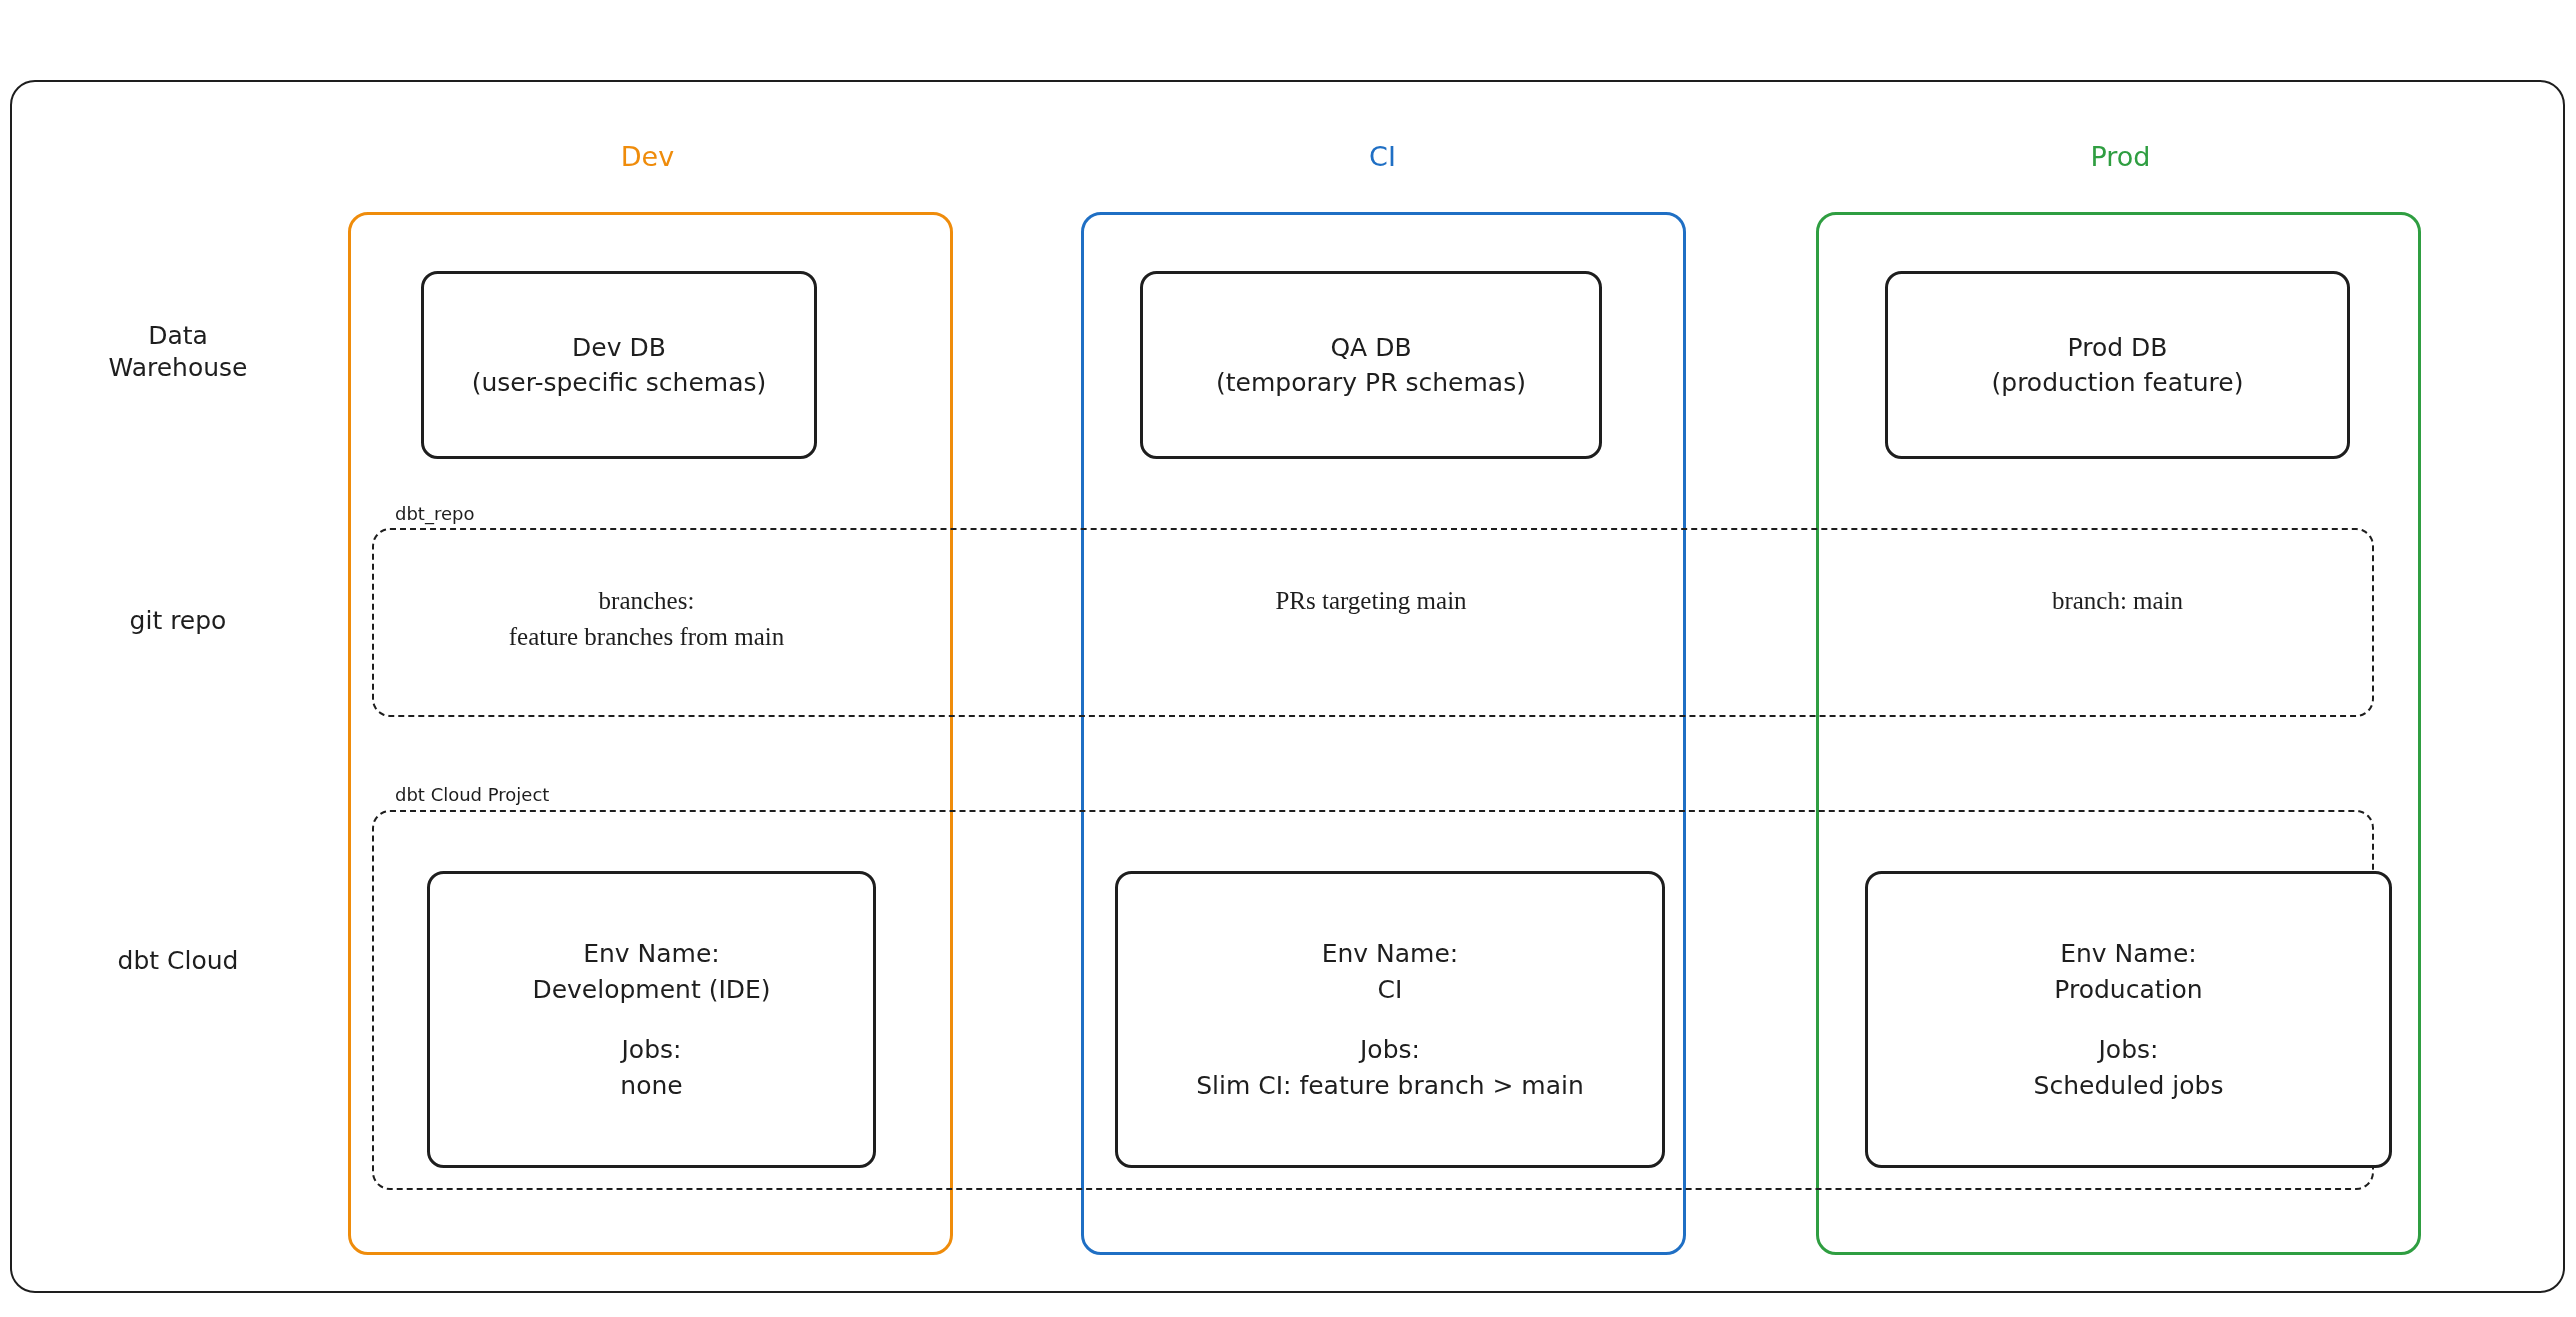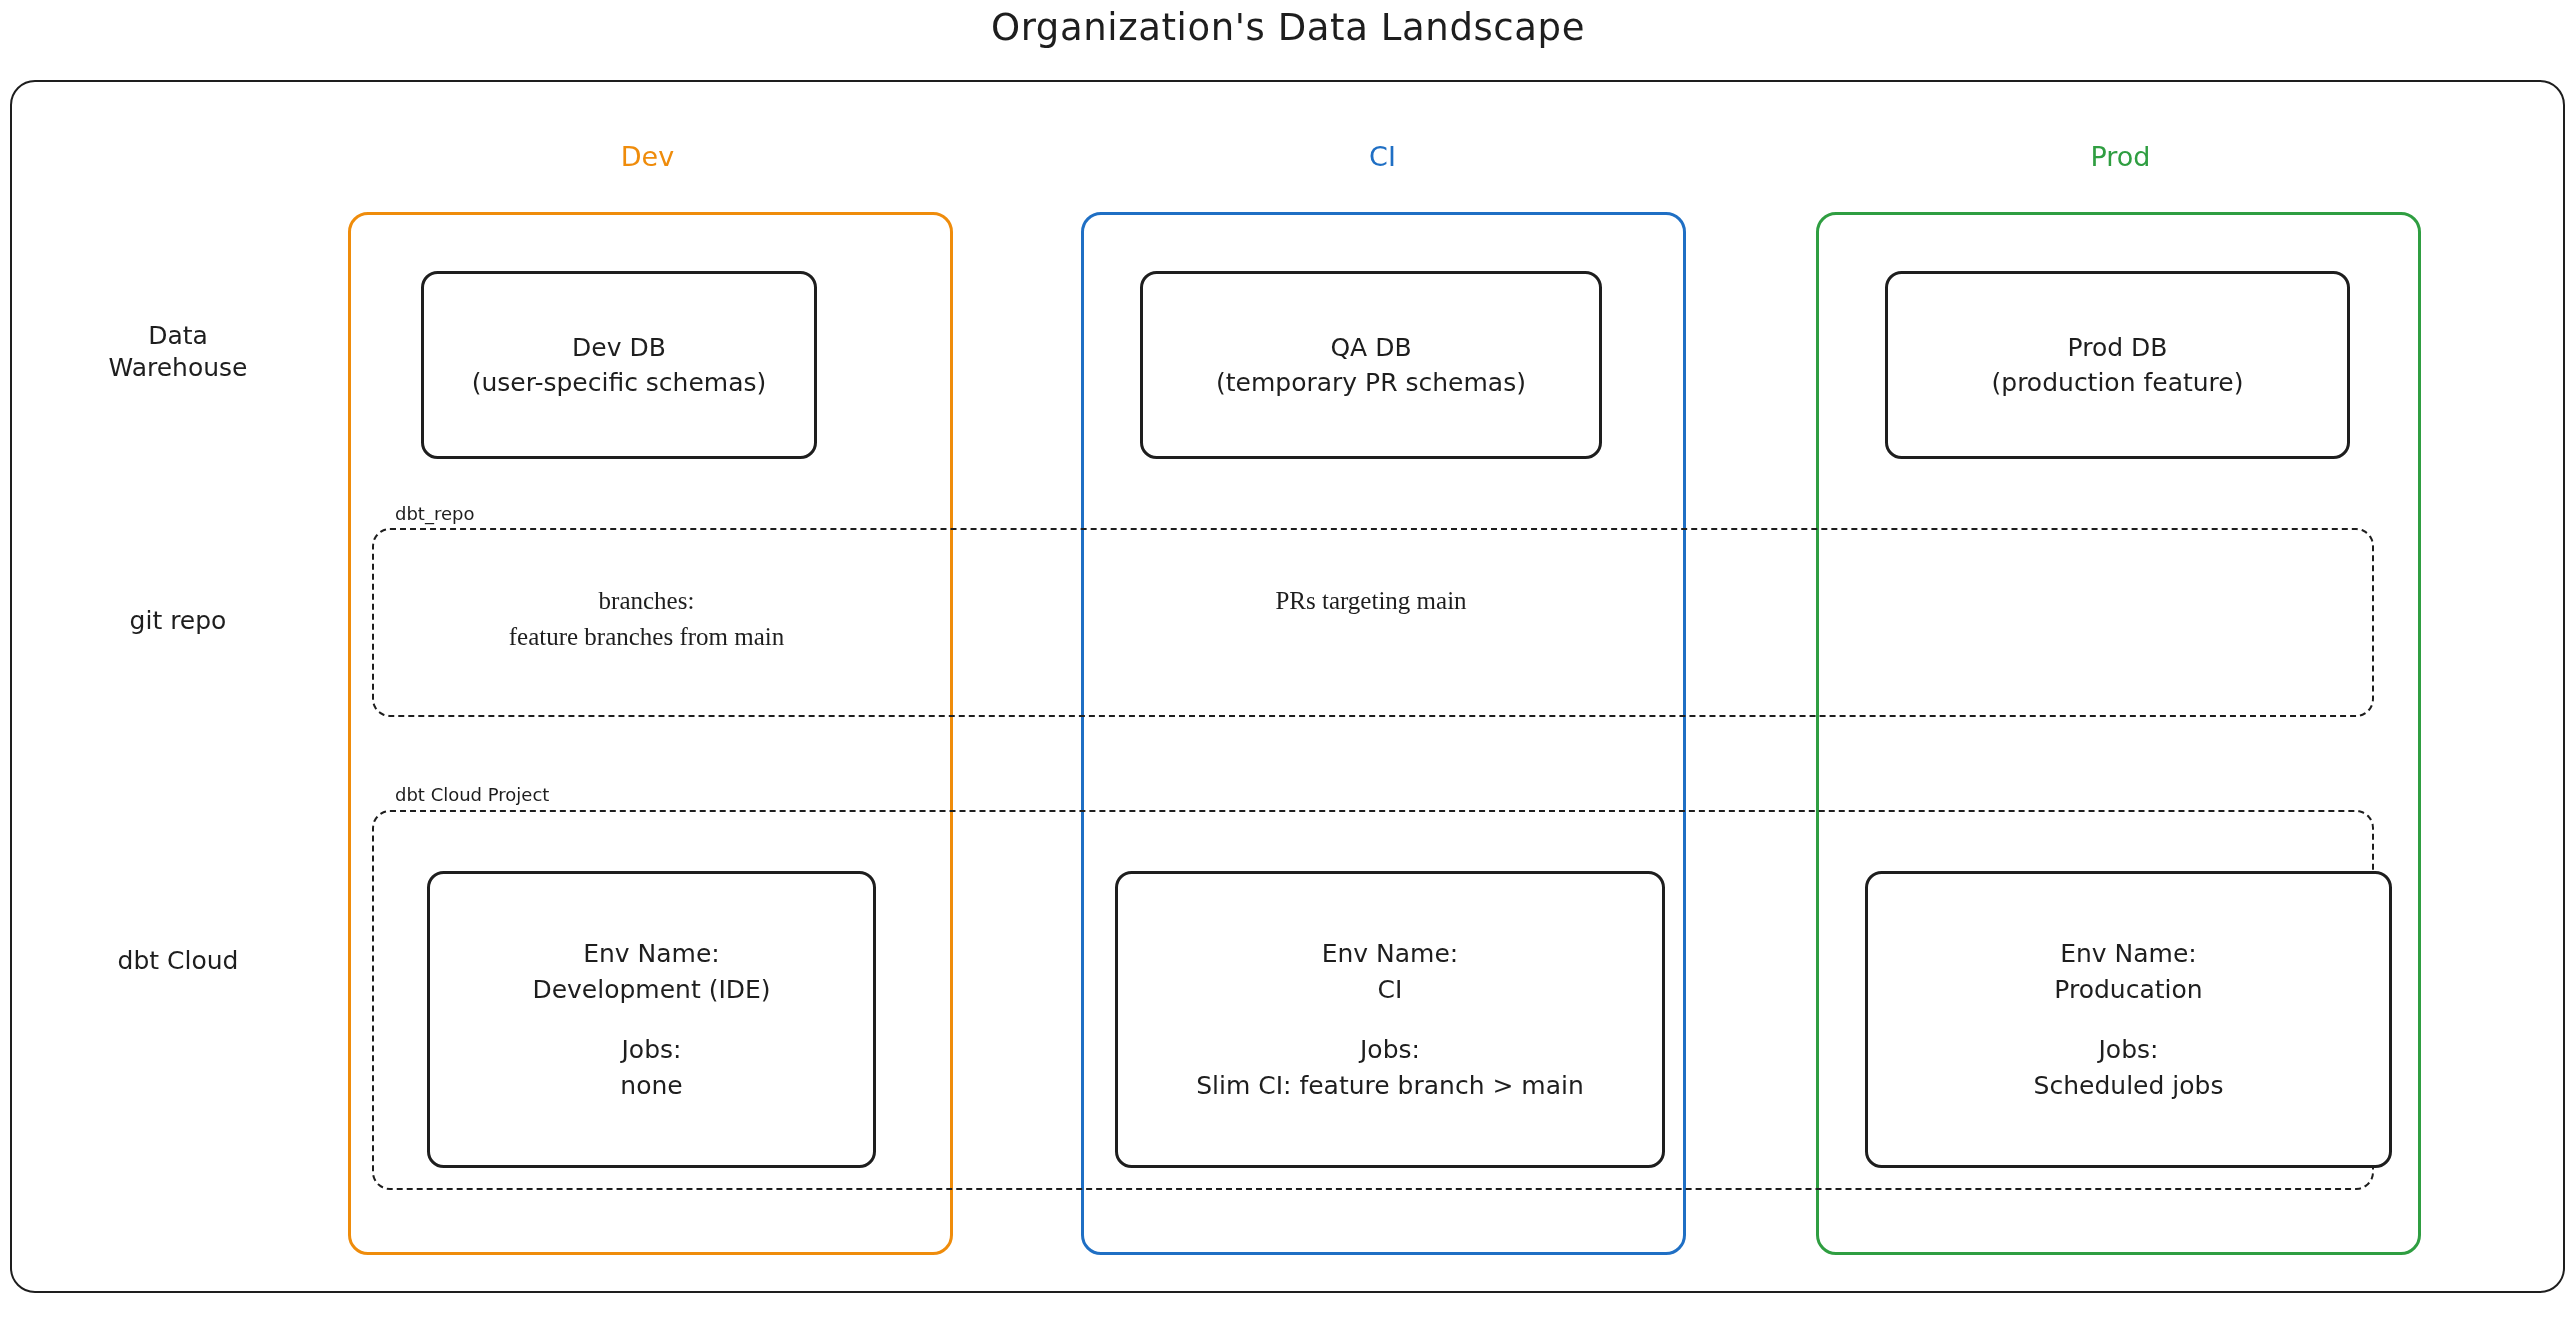--- a/index.html
+++ b/index.html
@@ -94,21 +94,20 @@
   .repo-cell.prod{left:1885px;width:465px;}
 
   .ln{display:block;}
   .spacer{display:block;height:25px;}
 </style>
 </head>
 <body>
 
 <div id="stage">
 
-  <div class="title">Organization's Data Landscape</div>
 
   <div class="outer-frame"></div>
 
   <div class="col-label dev">Dev</div>
   <div class="col-label ci">CI</div>
   <div class="col-label prod">Prod</div>
 
   <div class="col-box dev"></div>
   <div class="col-box ci"></div>
   <div class="col-box prod"></div>
@@ -149,20 +148,23 @@
     </div>
   </div>
 
   <div class="repo-cell dev">
     <span class="ln">branches:</span>
     <span class="ln">feature branches from main</span>
   </div>
   <div class="repo-cell ci">
     <span class="ln">PRs targeting main</span>
   </div>
+  <div class="repo-cell prod">
+    <span class="ln">branch: main</span>
+  </div>
 
   <div class="node env dev">
     <div>
       <span class="ln">Env Name:</span>
       <span class="ln">Development (IDE)</span>
       <span class="spacer"></span>
       <span class="ln">Jobs:</span>
       <span class="ln">none</span>
     </div>
   </div>

